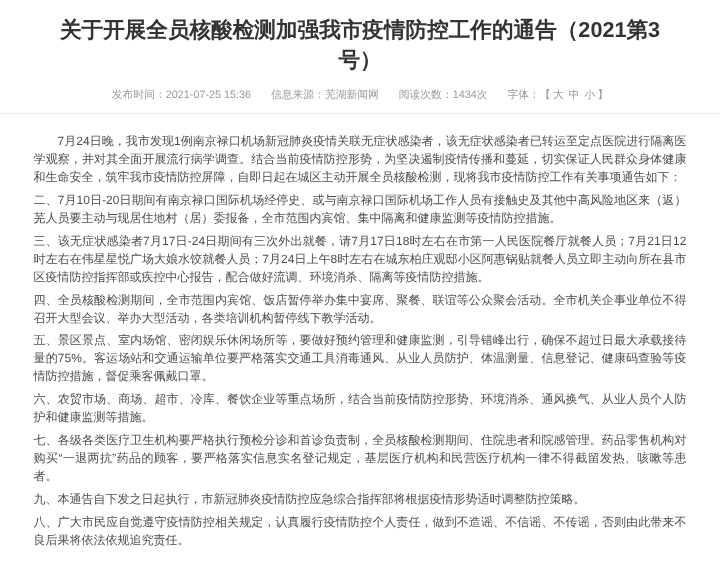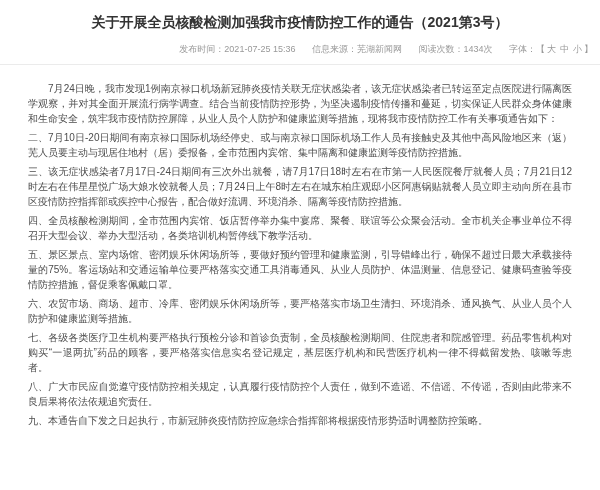--- a/index.html
+++ b/index.html
@@ -8,28 +8,28 @@
     width: 600px;
     height: 490px;
     overflow: hidden;
     font-family: "Liberation Sans", sans-serif;
     color: #4d4d4d;
   }
   .page { width: 600px; height: 490px; background: #ffffff; }
   .title {
     padding: 13px 40px 0 40px;
     text-align: center;
-    font-size: 14px;
+    font-size: 18px;
     font-weight: bold;
     color: #333333;
     line-height: 1.4;
   }
   .meta {
     margin-top: 10px;
-    text-align: right;
+    text-align: center;
     font-size: 9px;
     color: #999999;
     white-space: nowrap;
   }
   .meta > span { margin: 0 7px; }
   .font-ctl a {
     color: #999999;
     text-decoration: none;
     cursor: pointer;
     margin: 0 2px;
@@ -60,24 +60,24 @@
   <div class="meta">
     <span>发布时间：2021-07-25 15:36</span>
     <span>信息来源：芜湖新闻网</span>
     <span>阅读次数：1434次</span>
     <span class="font-ctl"><span>字体：</span><span>【</span><a>大</a><a>中</a><a>小</a><span>】</span></span>
   </div>
 
   <div class="divider"></div>
 
   <div class="body" id="body-paragraphs">
-      <p class="para indent">7月24日晚，我市发现1例南京禄口机场新冠肺炎疫情关联无症状感染者，该无症状感染者已转运至定点医院进行隔离医学观察，并对其全面开展流行病学调查。结合当前疫情防控形势，为坚决遏制疫情传播和蔓延，切实保证人民群众身体健康和生命安全，筑牢我市疫情防控屏障，从业人员个人防护和健康监测等措施，现将我市疫情防控工作有关事项通告如下：</p>
+      <p class="para indent">7月24日晚，我市发现1例南京禄口机场新冠肺炎疫情关联无症状感染者，该无症状感染者已转运至定点医院进行隔离医学观察，并对其全面开展流行病学调查。结合当前疫情防控形势，为坚决遏制疫情传播和蔓延，切实保证人民群众身体健康和生命安全，筑牢我市疫情防控屏障，自即日起在城区主动开展全员核酸检测，现将我市疫情防控工作有关事项通告如下：</p>
       <p class="para">二、7月10日-20日期间有南京禄口国际机场经停史、或与南京禄口国际机场工作人员有接触史及其他中高风险地区来（返）芜人员要主动与现居住地村（居）委报备，全市范围内宾馆、集中隔离和健康监测等疫情防控措施。</p>
       <p class="para">三、该无症状感染者7月17日-24日期间有三次外出就餐，请7月17日18时左右在市第一人民医院餐厅就餐人员；7月21日12时左右在伟星星悦广场大娘水饺就餐人员；7月24日上午8时左右在城东柏庄观邸小区阿惠锅贴就餐人员立即主动向所在县市区疫情防控指挥部或疾控中心报告，配合做好流调、环境消杀、隔离等疫情防控措施。</p>
       <p class="para">四、全员核酸检测期间，全市范围内宾馆、饭店暂停举办集中宴席、聚餐、联谊等公众聚会活动。全市机关企事业单位不得召开大型会议、举办大型活动，各类培训机构暂停线下教学活动。</p>
       <p class="para">五、景区景点、室内场馆、密闭娱乐休闲场所等，要做好预约管理和健康监测，引导错峰出行，确保不超过日最大承载接待量的75%。客运场站和交通运输单位要严格落实交通工具消毒通风、从业人员防护、体温测量、信息登记、健康码查验等疫情防控措施，督促乘客佩戴口罩。</p>
-      <p class="para">六、农贸市场、商场、超市、冷库、密闭娱乐休闲场所等，要严格落实市场卫生清扫、环境消杀、通风换气、从业人员个人防护和健康监测等措施。</p>
+      <p class="para">六、农贸市场、商场、超市、冷库、餐饮企业等重点场所，结合当前疫情防控形势、环境消杀、通风换气、从业人员个人防护和健康监测等措施。</p>
       <p class="para">七、各级各类医疗卫生机构要严格执行预检分诊和首诊负责制，全员核酸检测期间、住院患者和院感管理。药品零售机构对购买“一退两抗”药品的顾客，要严格落实信息实名登记规定，基层医疗机构和民营医疗机构一律不得截留发热、咳嗽等患者。</p>
+      <p class="para">九、本通告自下发之日起执行，市新冠肺炎疫情防控应急综合指挥部将根据疫情形势适时调整防控策略。</p>
       <p class="para">八、广大市民应自觉遵守疫情防控相关规定，认真履行疫情防控个人责任，做到不造谣、不信谣、不传谣，否则由此带来不良后果将依法依规追究责任。</p>
-      <p class="para">九、本通告自下发之日起执行，市新冠肺炎疫情防控应急综合指挥部将根据疫情形势适时调整防控策略。</p>
     </div>
 
 </div>
 
 </body></html>

